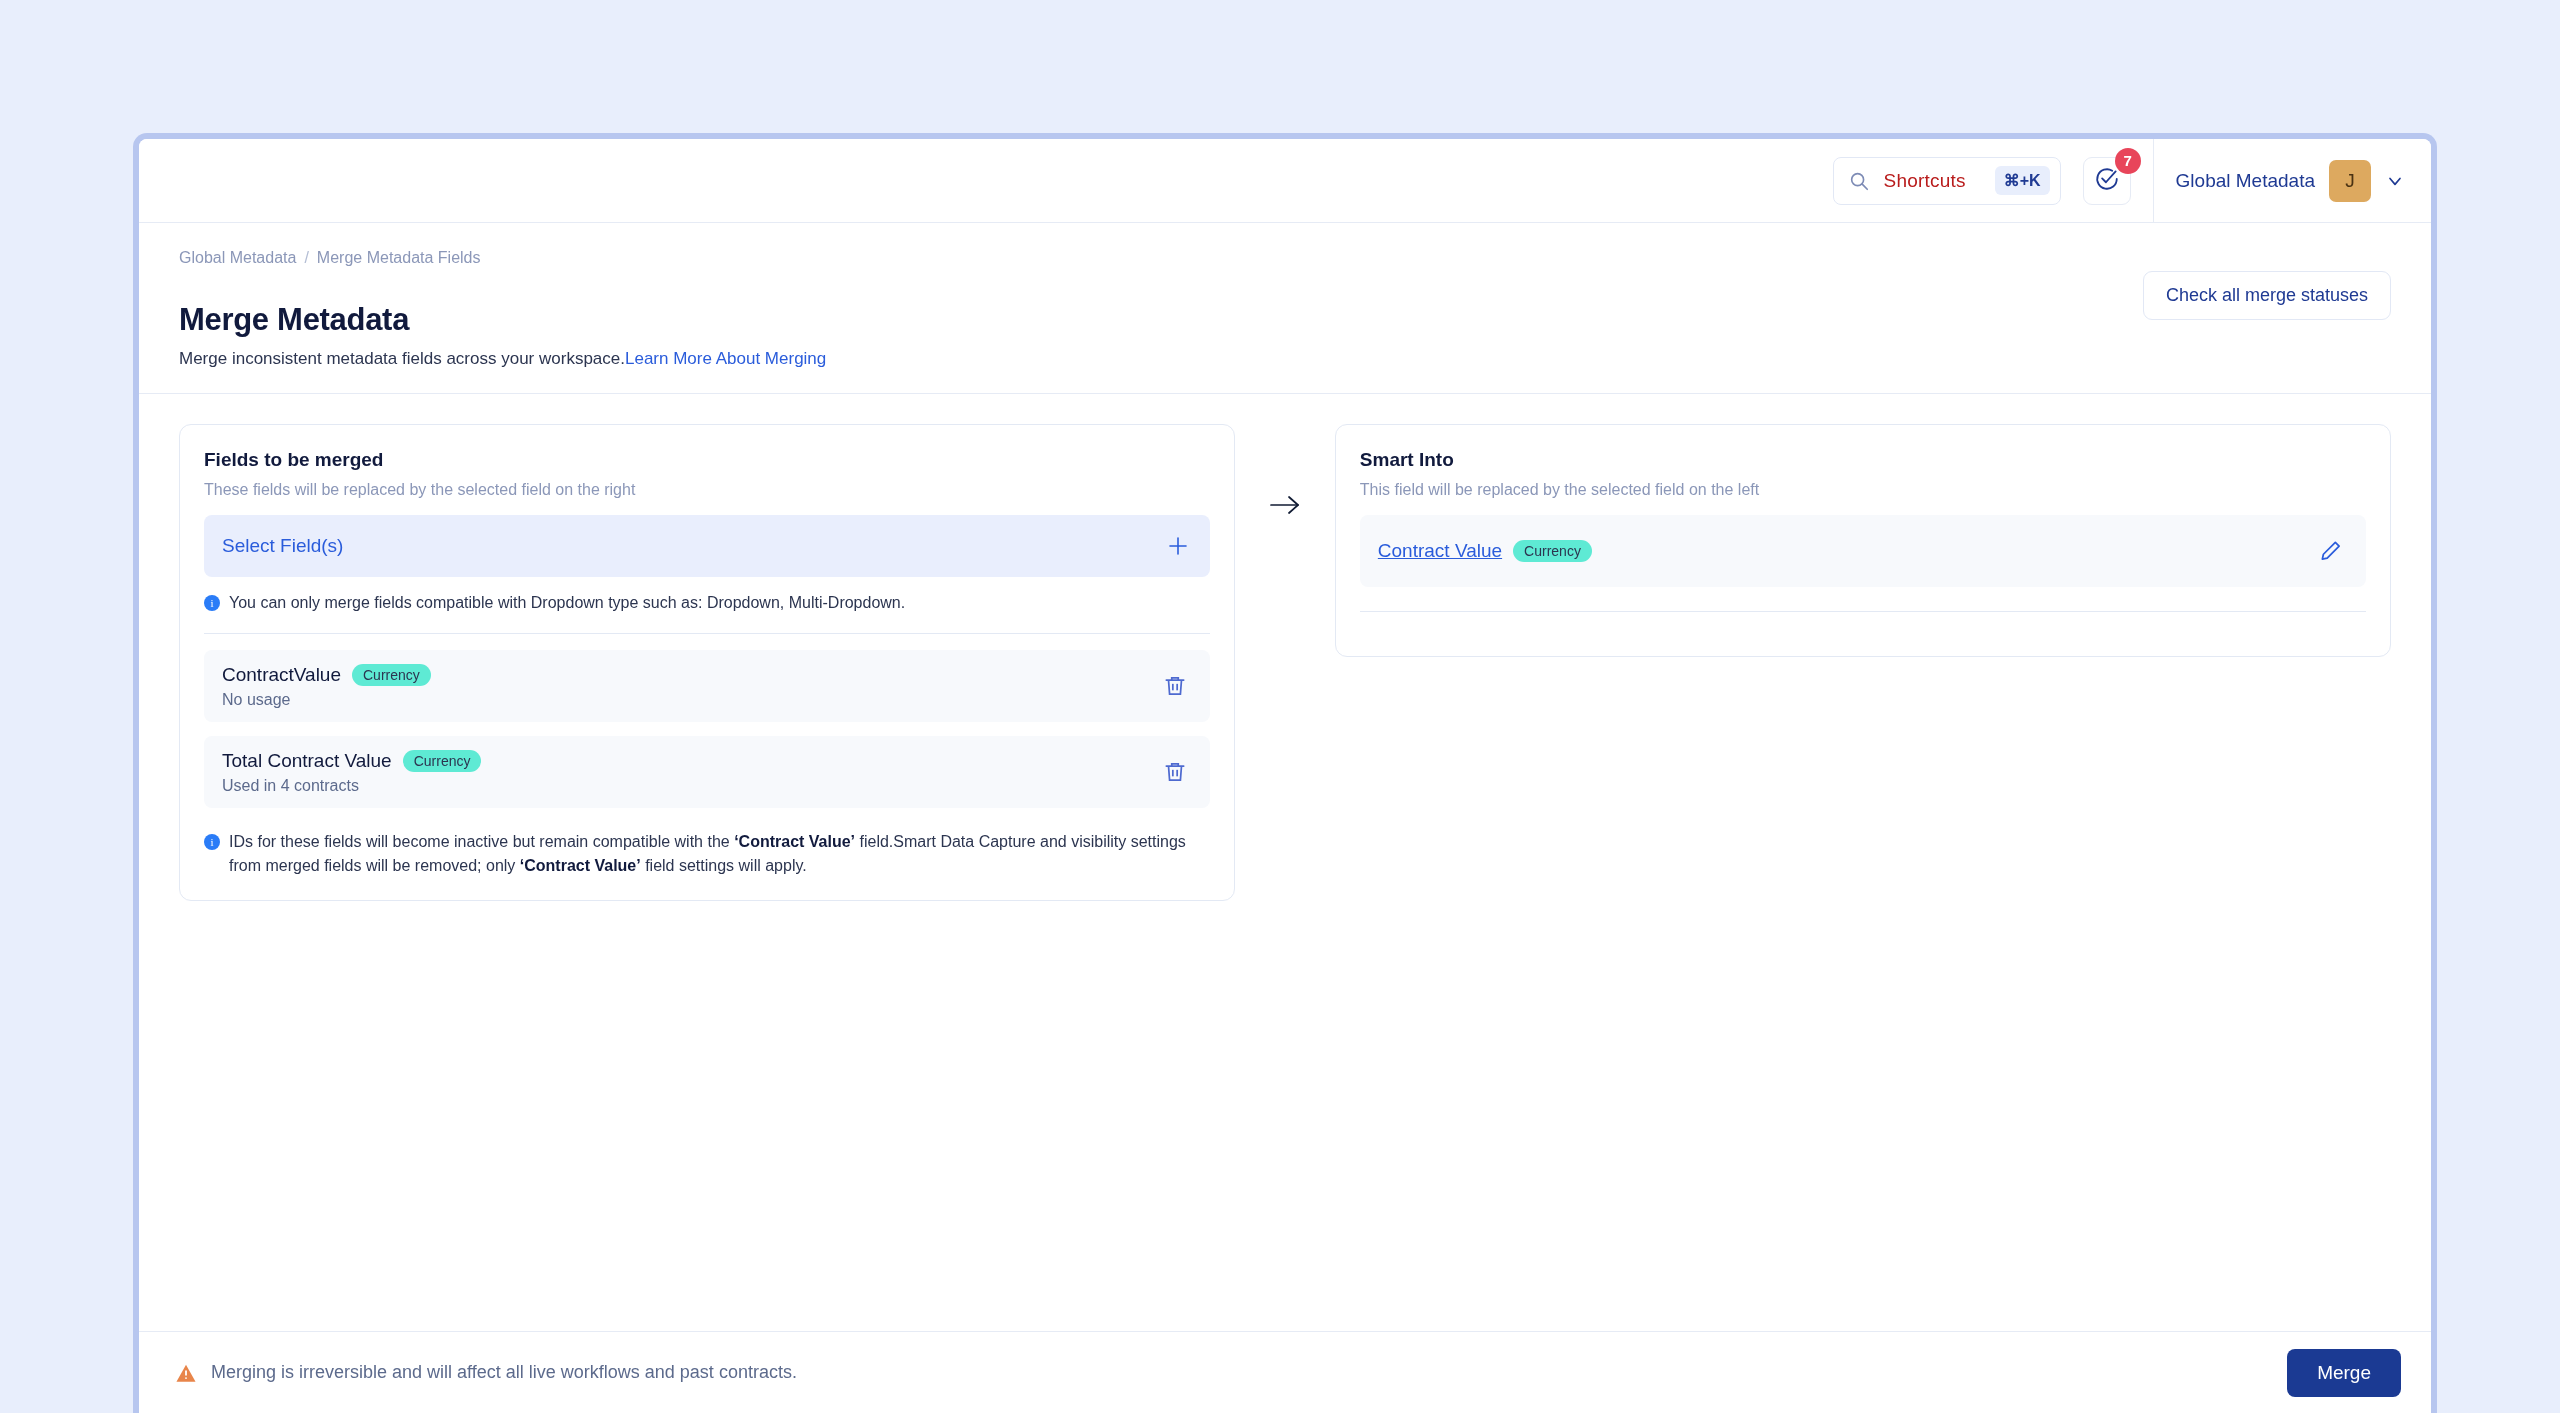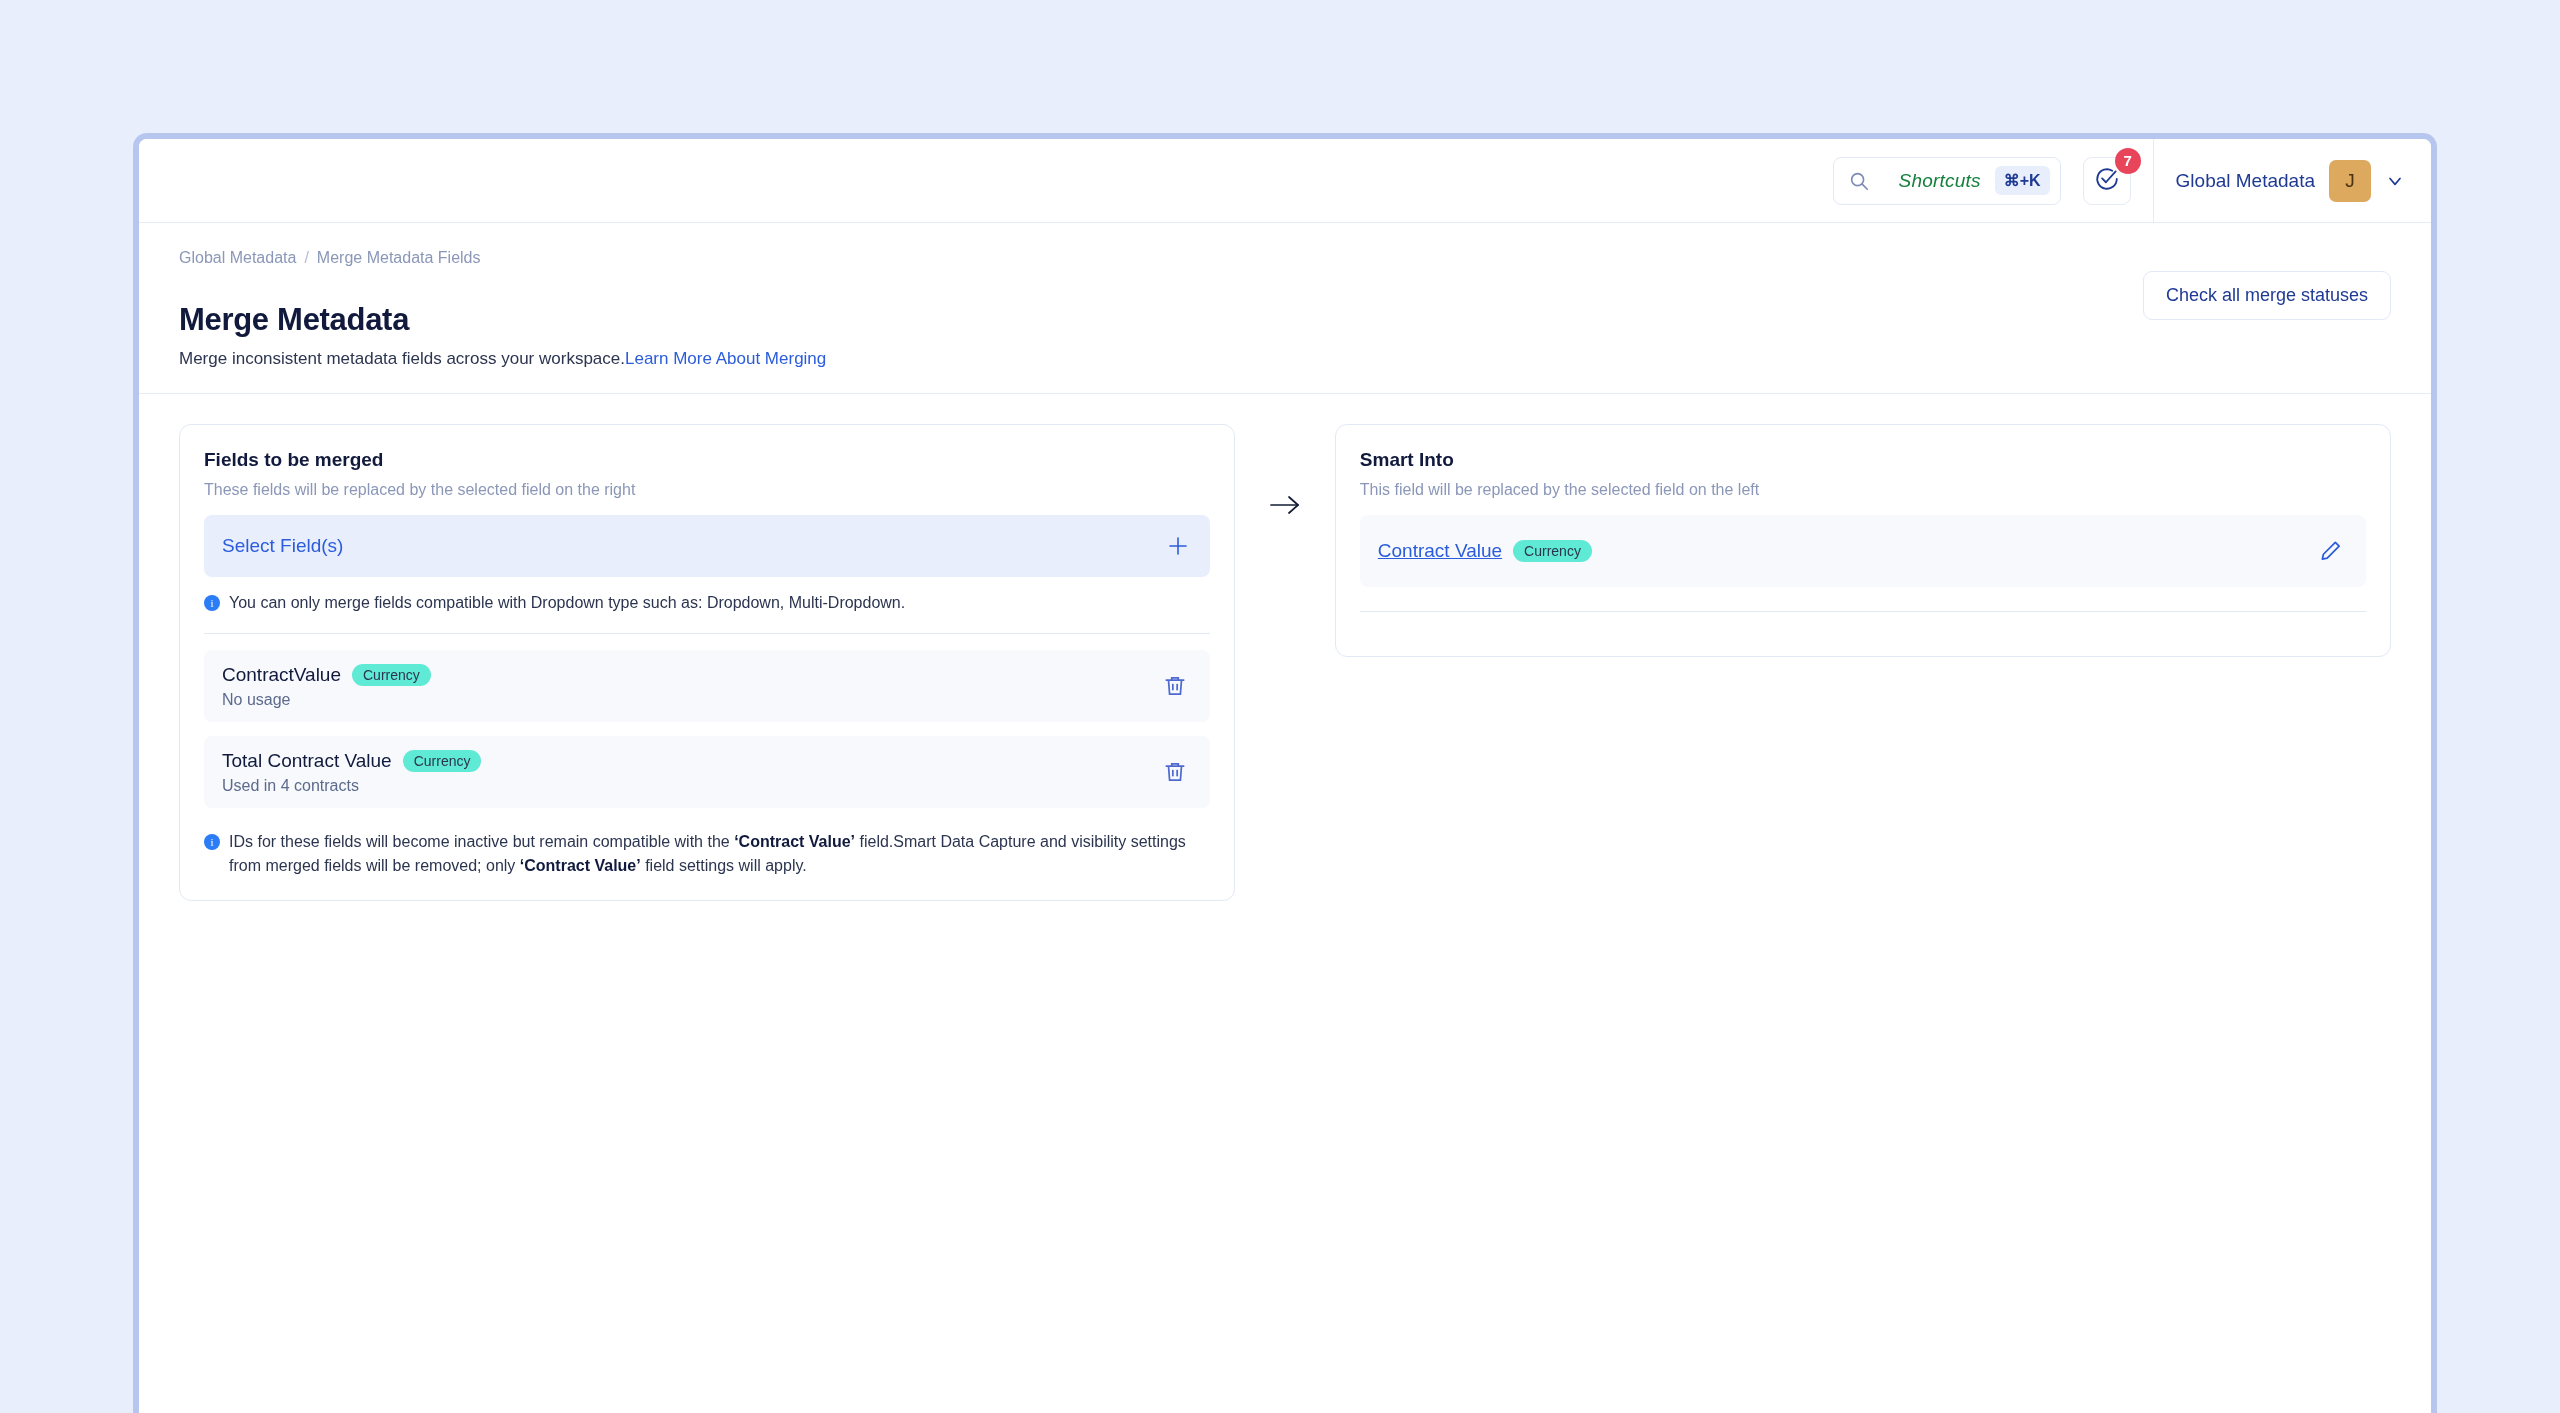--- a/index.html
+++ b/index.html
@@ -50,25 +50,23 @@
     height: 48px;
     border: 1px solid #e2e8f5;
     border-radius: 8px;
     padding: 0 10px 0 14px;
     background: #fff;
   }
   .search-icon { width: 22px; height: 22px; flex: 0 0 auto; }
   .search-icon svg { display: block; }
   .search-placeholder {
     flex: 1 1 auto;
-    font-style: italic;
-    font-size: 19px;
-    color: #15803d;
+    font-size: 19px;
+    color: #b91c1c;
     letter-spacing: .2px;
-    text-align: right;
   }
   .kbd-badge {
     background: #e8eefc;
     color: #1f3a93;
     font-size: 16px;
     font-weight: 600;
     border-radius: 6px;
     padding: 5px 9px;
     white-space: nowrap;
   }
@@ -461,14 +459,27 @@
             <path d="M4 19.5l1-4.5L16 4l3.5 3.5L8.5 18.5 4 19.5z" stroke-linejoin="round"></path>
           </svg>
         </span>
       </div>
 
       <div class="card-divider" style="margin:24px 0 22px 0;"></div>
     </div>
 
   </div>
 
+  <div class="bottom-bar">
+    <div class="warn-wrap">
+      <span class="warn-icon">
+        <svg viewBox="0 0 24 22" width="22" height="20">
+          <path d="M12 2 L22.5 20.5 L1.5 20.5 Z" fill="#e8854a"></path>
+          <rect x="11" y="8" width="2" height="6" rx="1" fill="#ffffff"></rect>
+          <rect x="11" y="15.6" width="2" height="2" rx="1" fill="#ffffff"></rect>
+        </svg>
+      </span>
+      <span class="warn-text">Merging is irreversible and will affect all live workflows and past contracts.</span>
+    </div>
+    <button class="merge-btn">Merge</button>
+  </div>
 
 </div>
 
 </body></html>

